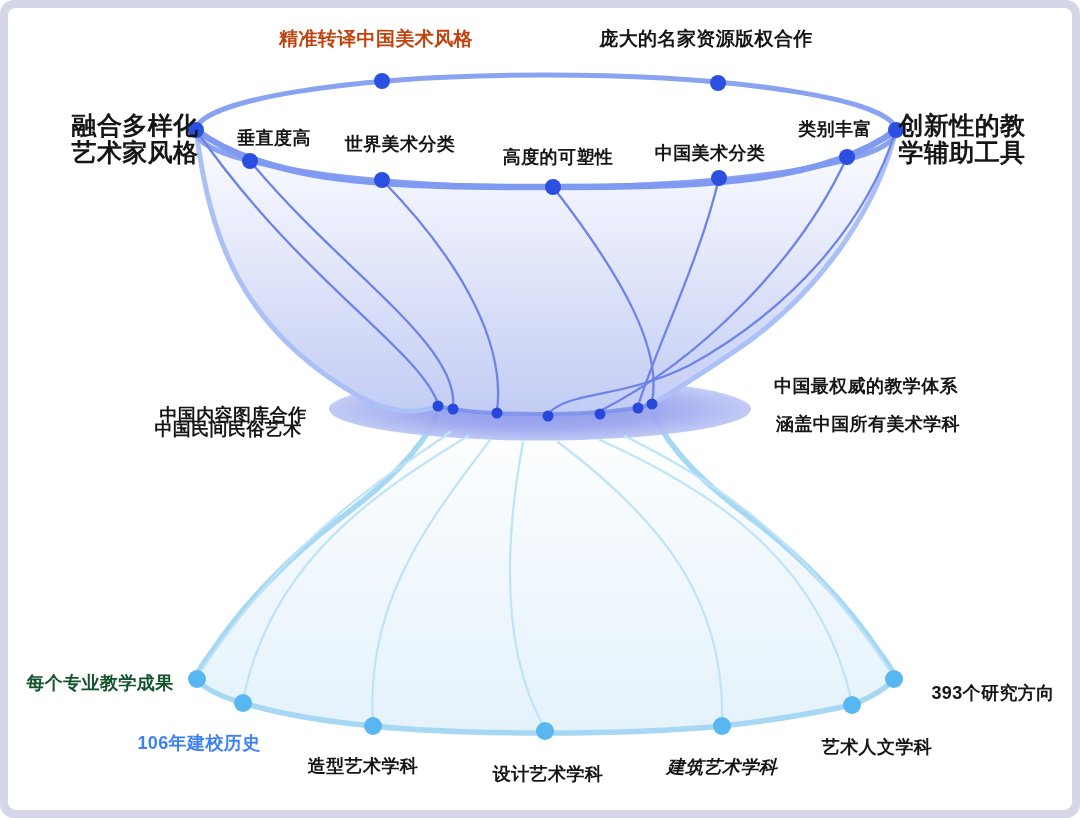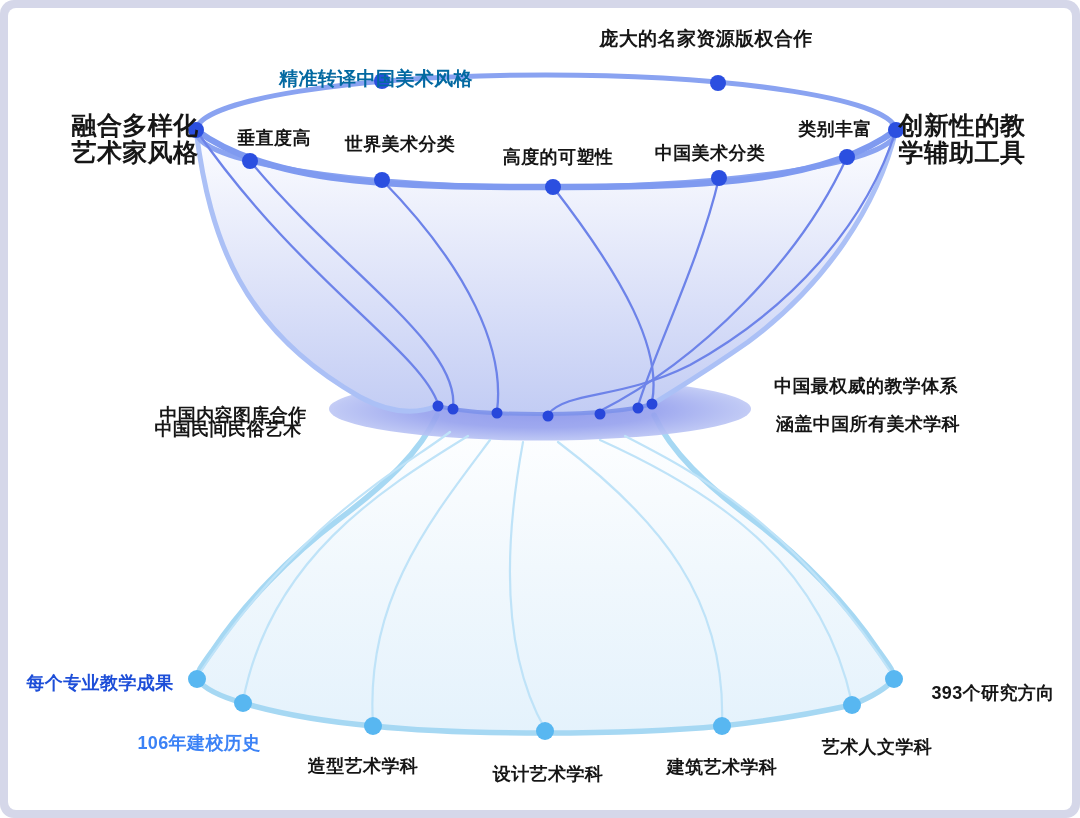--- a/index.html
+++ b/index.html
@@ -119,21 +119,21 @@
     <circle cx="243" cy="703" r="9"></circle>
     <circle cx="373" cy="726" r="9"></circle>
     <circle cx="545" cy="731" r="9"></circle>
     <circle cx="722" cy="726" r="9"></circle>
     <circle cx="852" cy="705" r="9"></circle>
     <circle cx="894" cy="679" r="9"></circle>
   </g>
 </svg>
 
 <div class="labels">
-  <div class="lbl big" style="left: 376px; top: 39px; color: #0369a1; margin-top: 40px;">精准转译中国美术风格</div>
+  <div class="lbl big" style="left: 376px; top: 39px; color: #c2410c;">精准转译中国美术风格</div>
   <div class="lbl big" style="left: 706px; top: 39px; color: rgb(22, 22, 22);">庞大的名家资源版权合作</div>
 
   <div class="lbl two" style="left: 135px; top: 139px; color: rgb(22, 22, 22);">
     <div>融合多样化</div>
     <div>艺术家风格</div>
   </div>
 
   <div class="lbl" style="left: 274px; top: 138px; color: rgb(22, 22, 22);">垂直度高</div>
   <div class="lbl" style="left: 400px; top: 144px; color: rgb(22, 22, 22);">世界美术分类</div>
   <div class="lbl" style="left: 558px; top: 157px; color: rgb(22, 22, 22);">高度的可塑性</div>
@@ -143,20 +143,20 @@
   <div class="lbl two" style="left: 962px; top: 139px; color: rgb(22, 22, 22);">
     <div>创新性的教</div>
     <div>学辅助工具</div>
   </div>
 
   <div class="lbl" style="left: 233px; top: 391px; color: rgb(22, 22, 22); margin-top: 24px;">中国内容图库合作</div>
   <div class="lbl" style="left: 228px; top: 429px; color: rgb(22, 22, 22);">中国民间民俗艺术</div>
   <div class="lbl" style="left: 868px; top: 424px; color: rgb(22, 22, 22);">涵盖中国所有美术学科</div>
   <div class="lbl" style="left: 866px; top: 386px; color: rgb(22, 22, 22);">中国最权威的教学体系</div>
 
-  <div class="lbl" style="left: 100px; top: 683px; color: #1d4ed8;">每个专业教学成果</div>
+  <div class="lbl" style="left: 100px; top: 683px; color: #14532d;">每个专业教学成果</div>
   <div class="lbl" style="left: 199px; top: 743px; color: #3b82f6;">106年建校历史</div>
   <div class="lbl" style="left: 363px; top: 766px; color: rgb(22, 22, 22);">造型艺术学科</div>
   <div class="lbl" style="left: 548px; top: 774px; color: rgb(22, 22, 22);">设计艺术学科</div>
-  <div class="lbl" style="left: 722px; top: 767px; color: rgb(22, 22, 22);">建筑艺术学科</div>
+  <div class="lbl" style="left: 722px; top: 767px; color: rgb(22, 22, 22); font-style: italic;">建筑艺术学科</div>
   <div class="lbl" style="left: 877px; top: 747px; color: rgb(22, 22, 22);">艺术人文学科</div>
   <div class="lbl" style="left: 993px; top: 693px; color: rgb(22, 22, 22);">393个研究方向</div>
 </div>
 
 </body></html>

